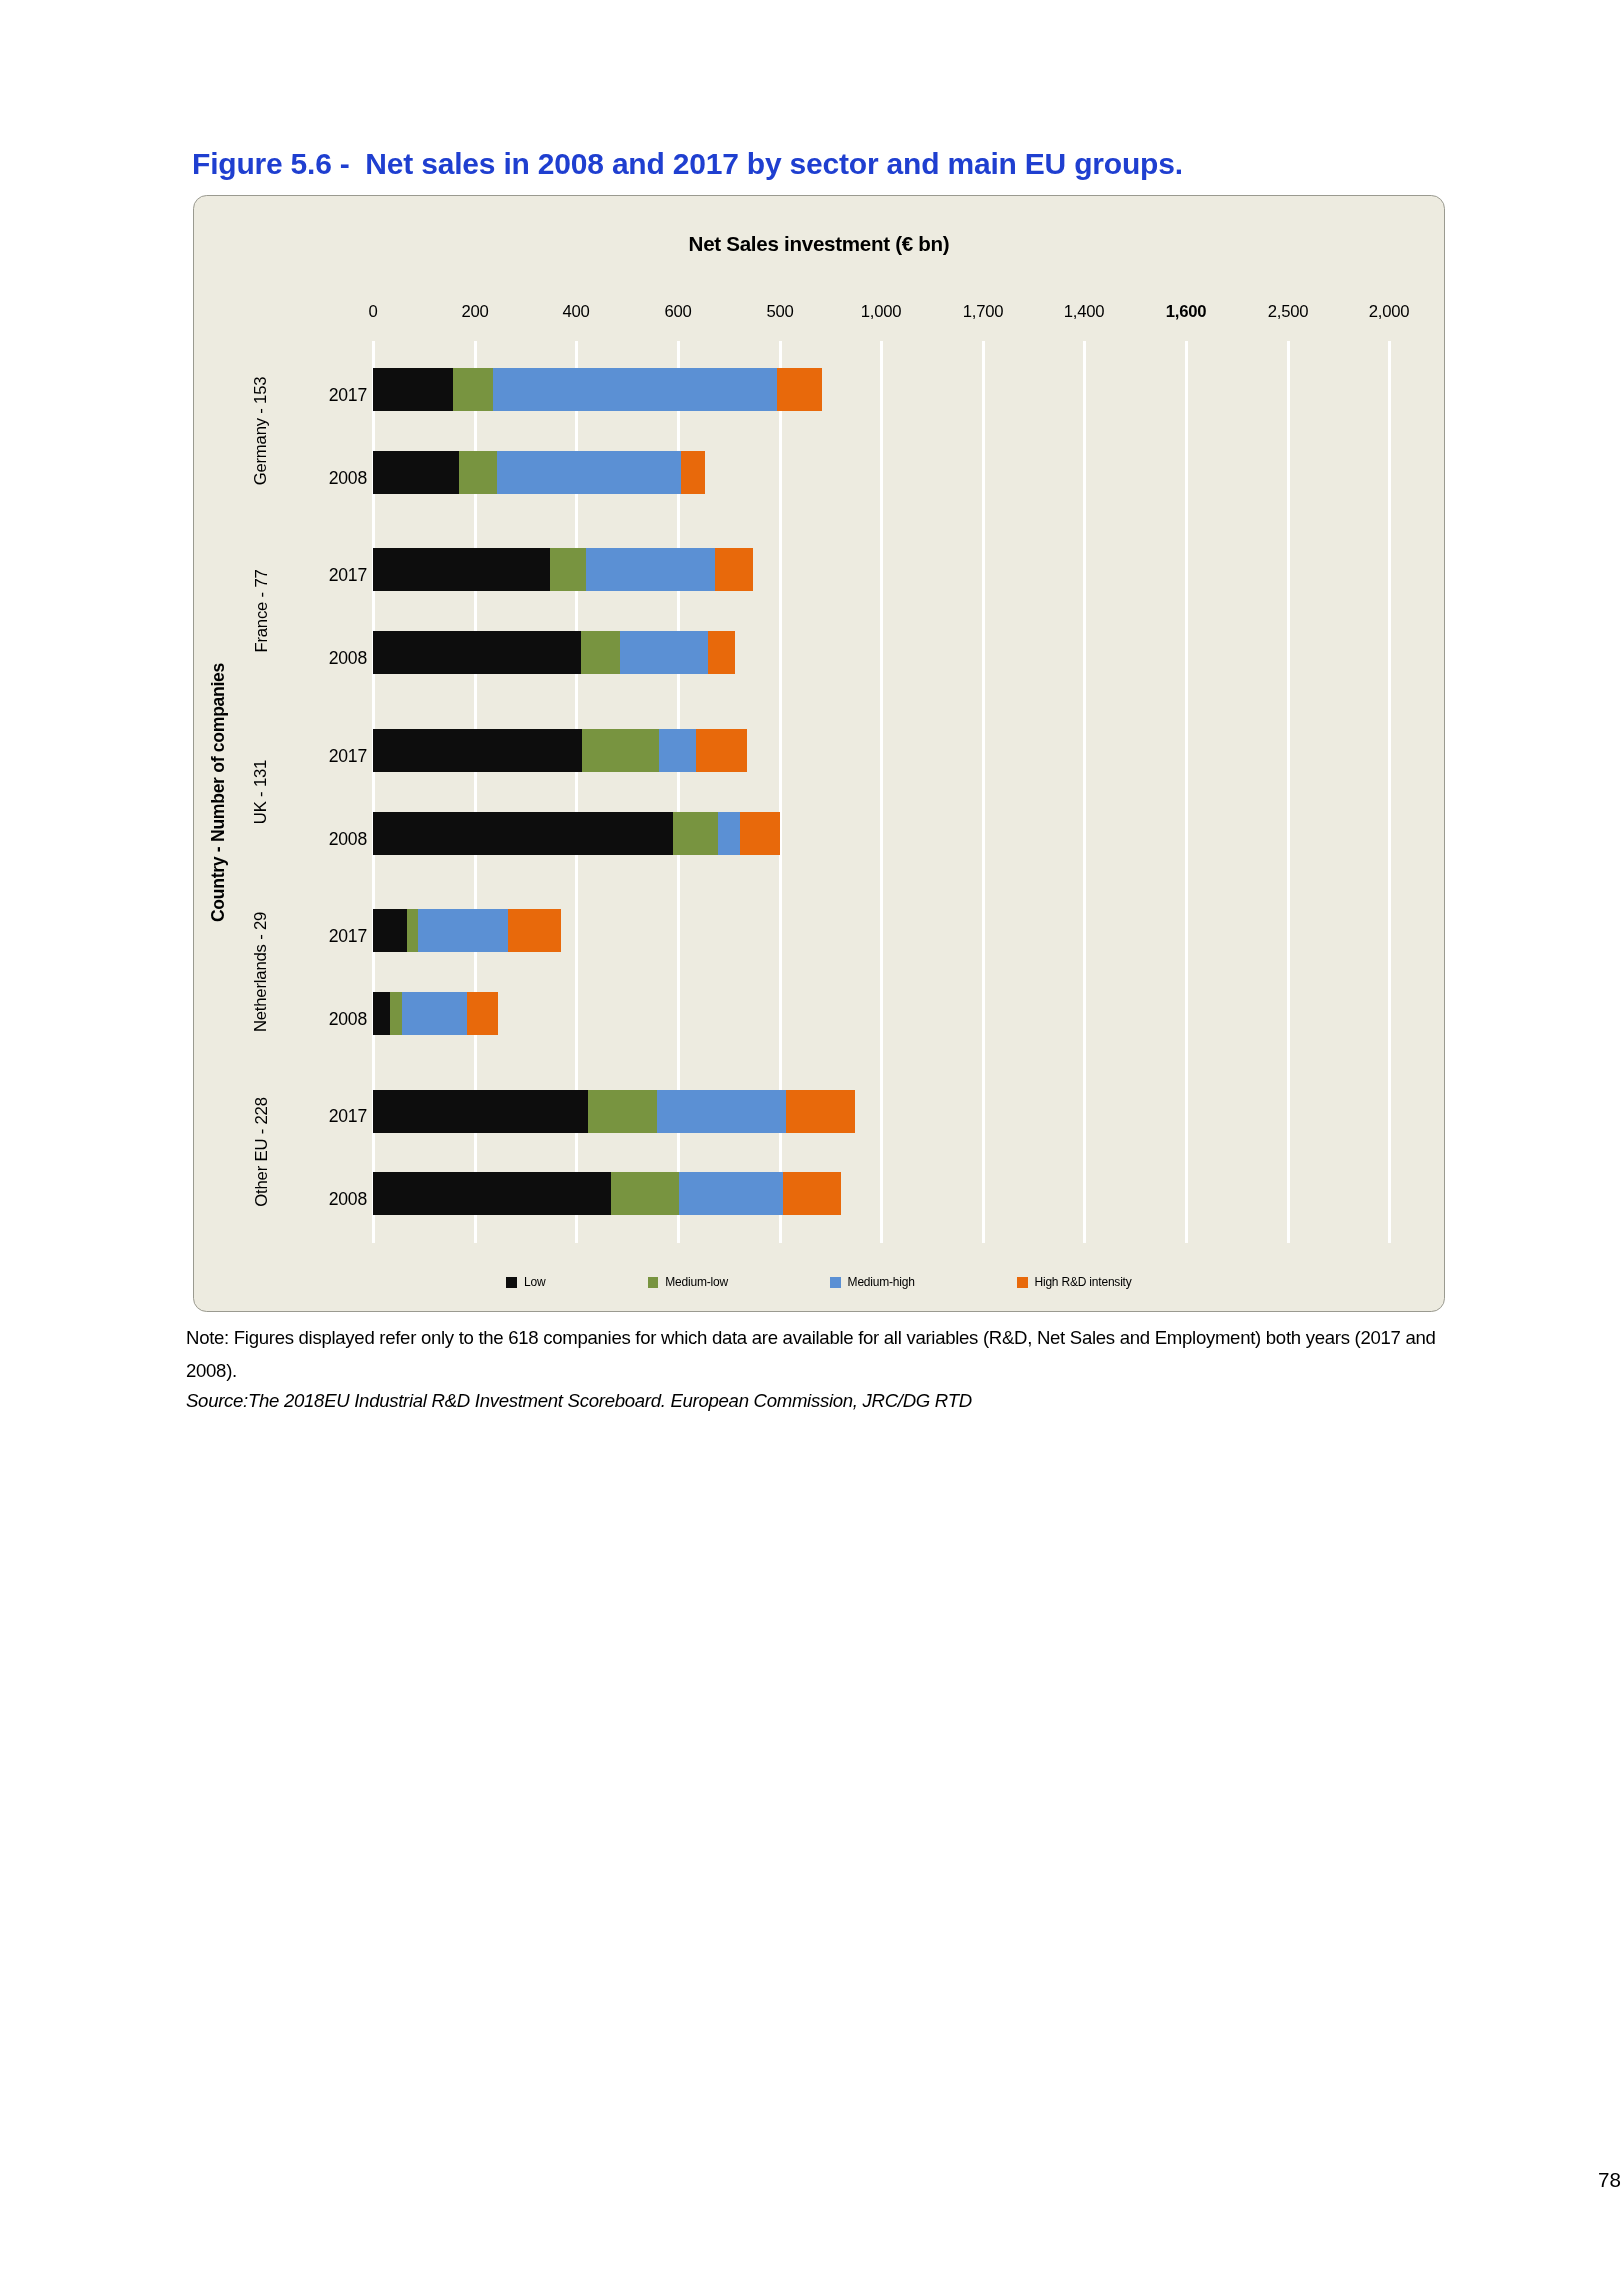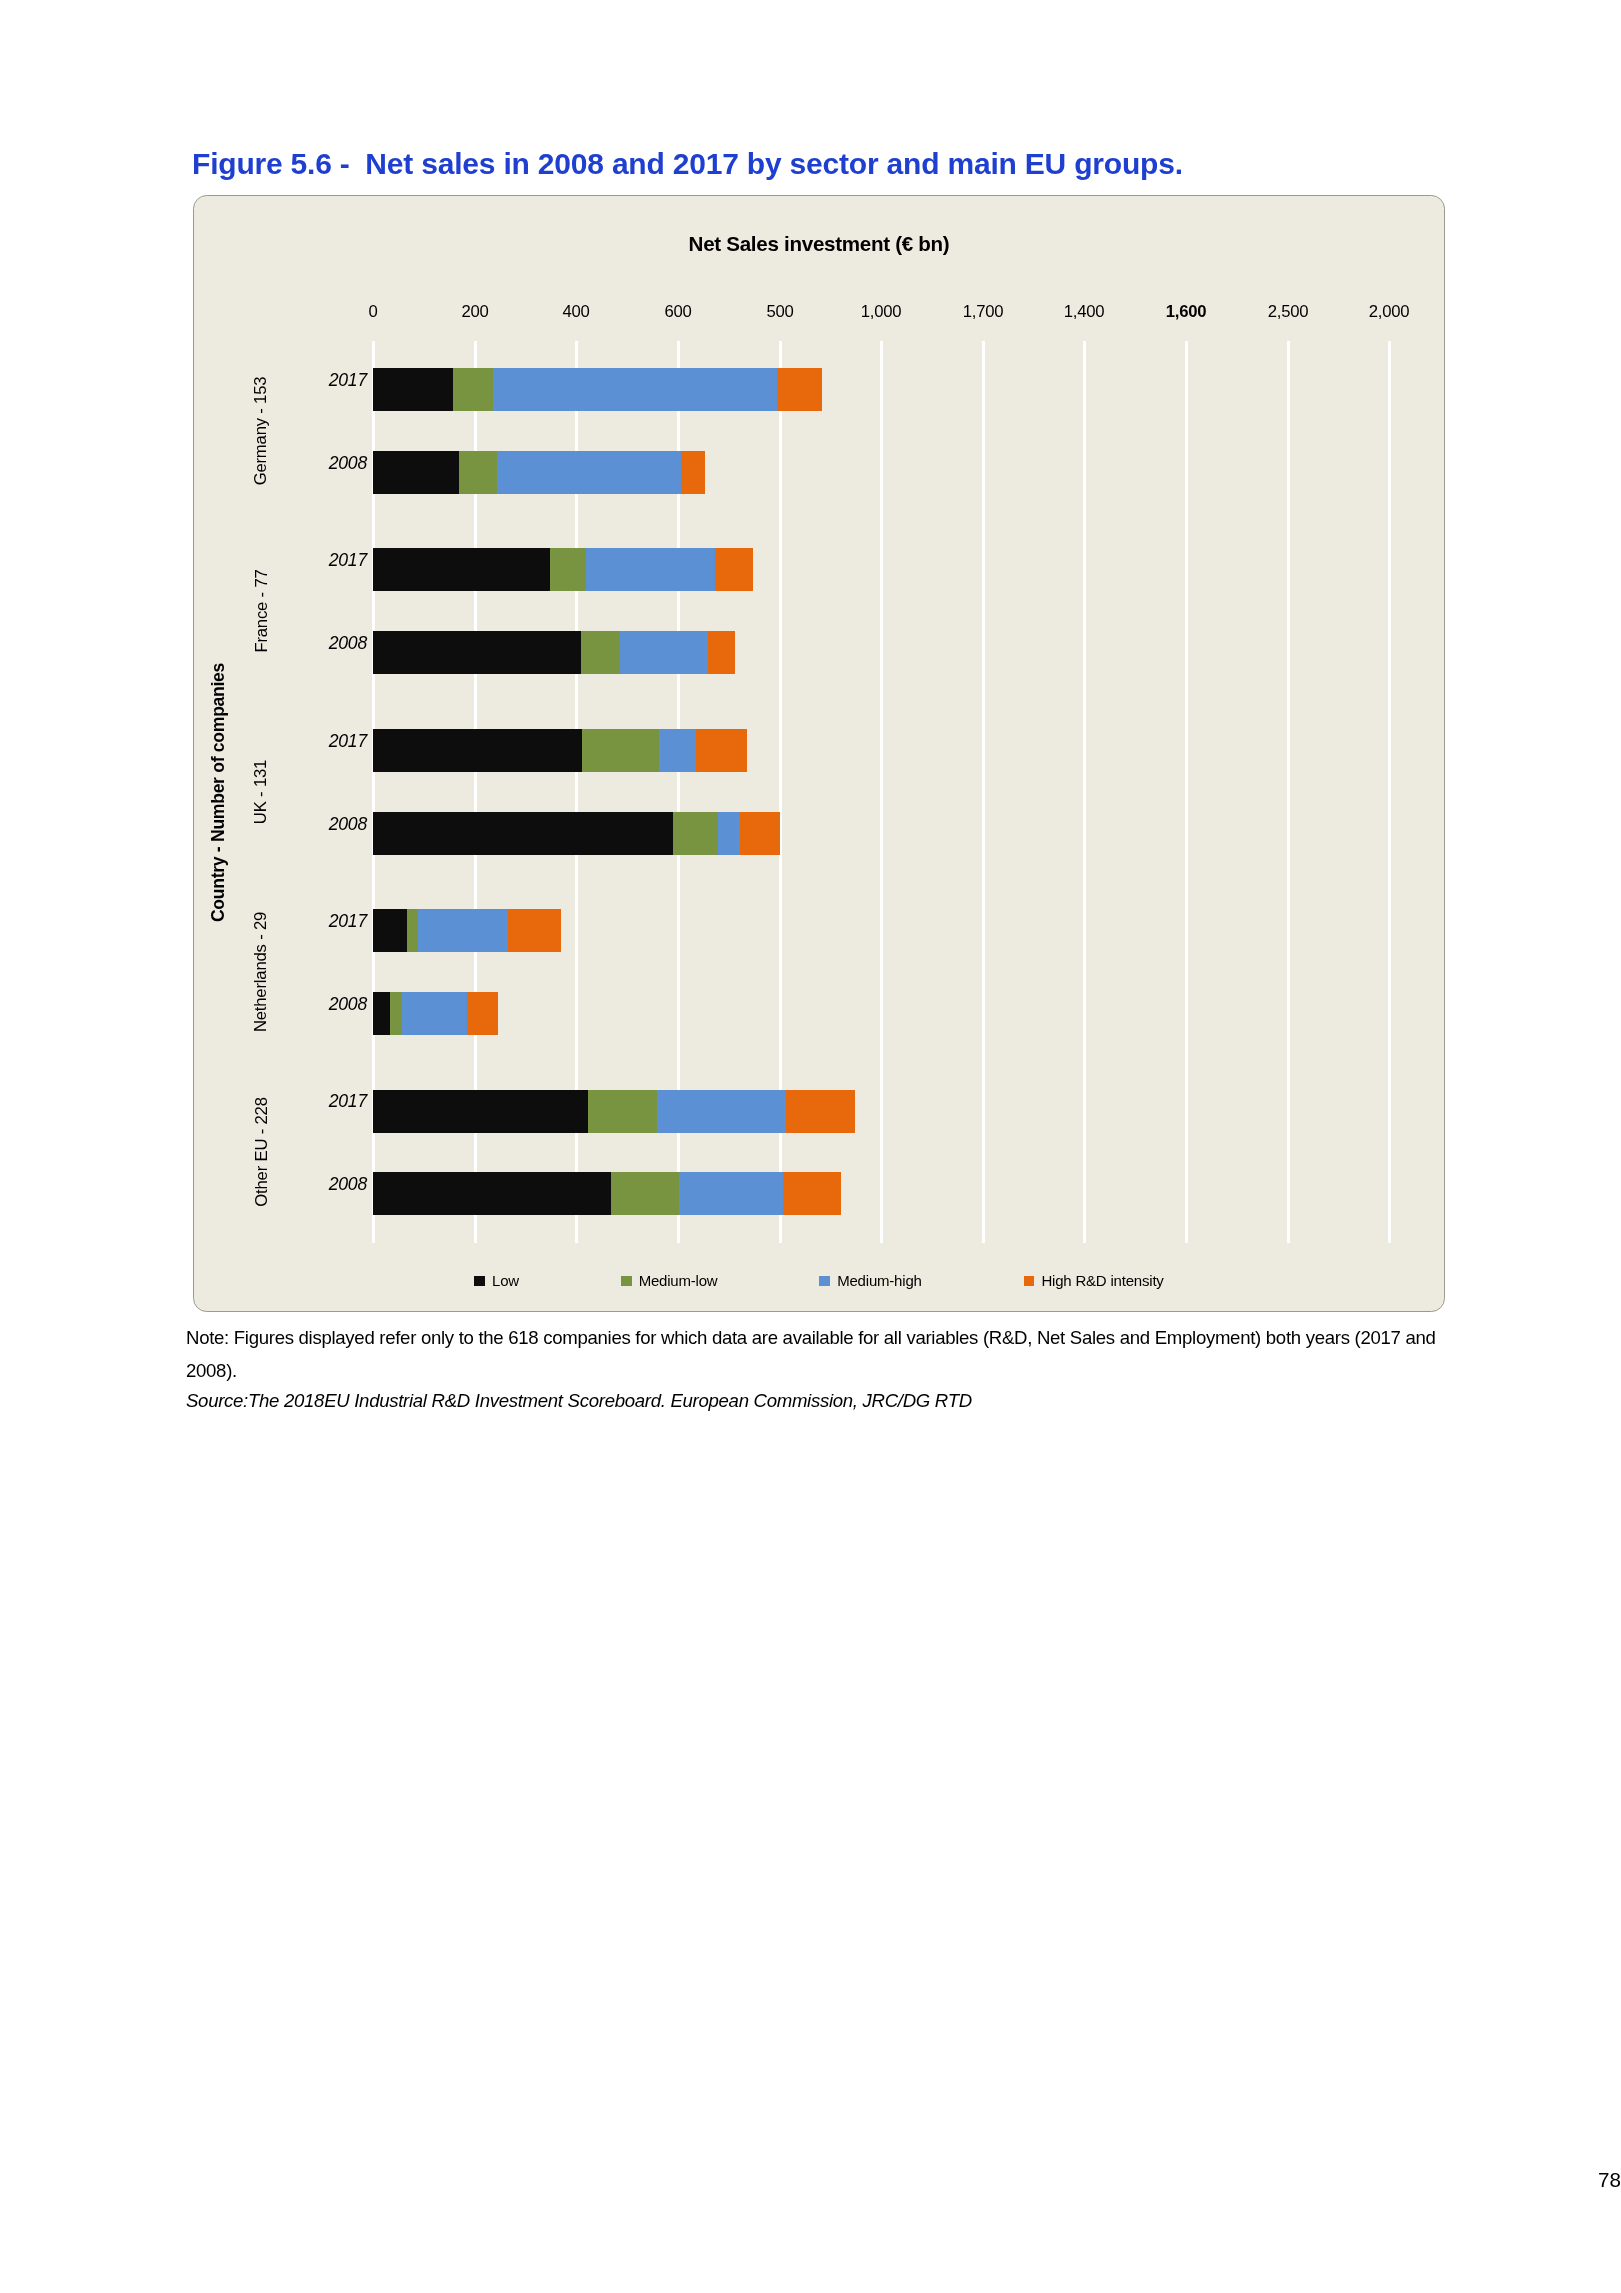--- a/index.html
+++ b/index.html
@@ -124,24 +124,23 @@
     display: inline-block;
     height: 100%;
     vertical-align: top;
     box-sizing: border-box;
   }
 
   
   .year-labels {
     position: absolute;
     left: 108px;
-    top: 136px;
+    top: 151px;
     width: 65px;
     height: 902px;
-    font-style: italic;
   }
   .year-label {
     position: absolute;
     right: 0;
     font-size: 17.6px;
     text-align: right;
     white-space: nowrap;
     letter-spacing: -0.2px;
   }
 
@@ -187,21 +186,21 @@
 
   
   .legend {
     position: absolute;
     left: 0;
     bottom: 21.6px;
     width: 100%;
     display: flex;
     justify-content: center;
     gap: 102px;
-    font-size: 15px;
+    font-size: 12px;
   }
   .legend-item {
     display: flex;
     align-items: center;
     white-space: nowrap;
     letter-spacing: -0.2px;
   }
   .legend-swatch {
     width: 10.8px;
     height: 10.8px;

